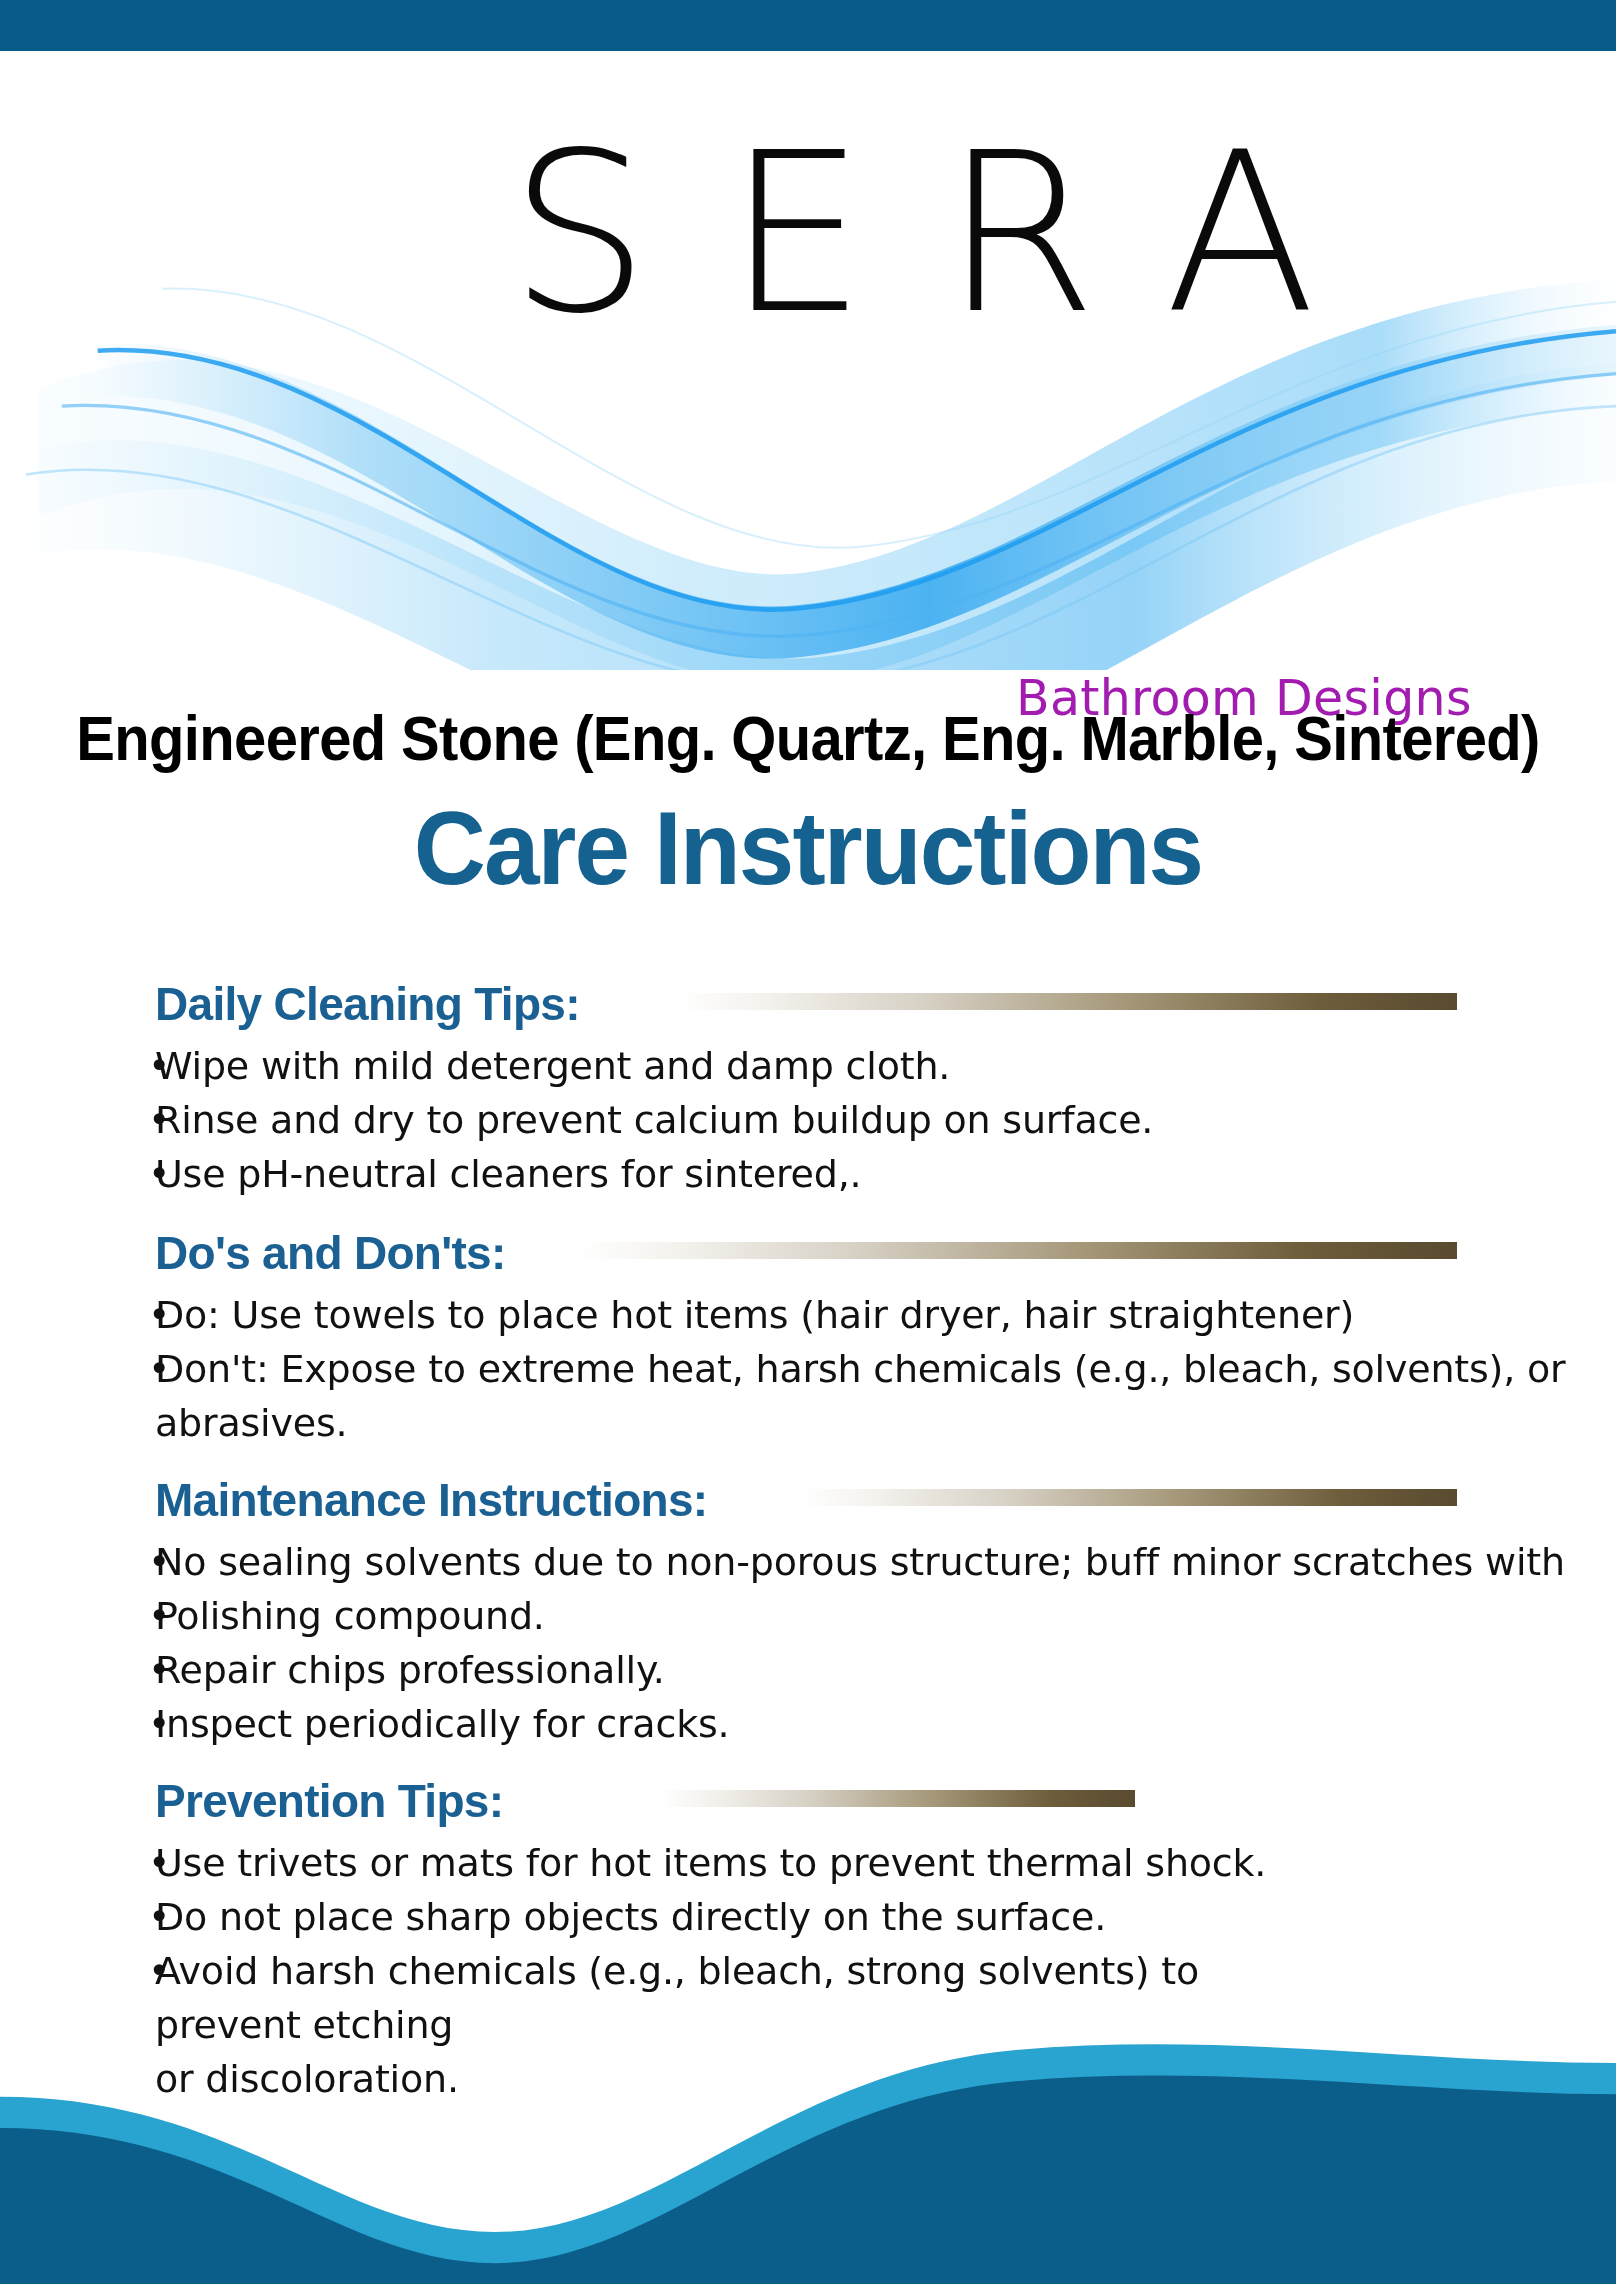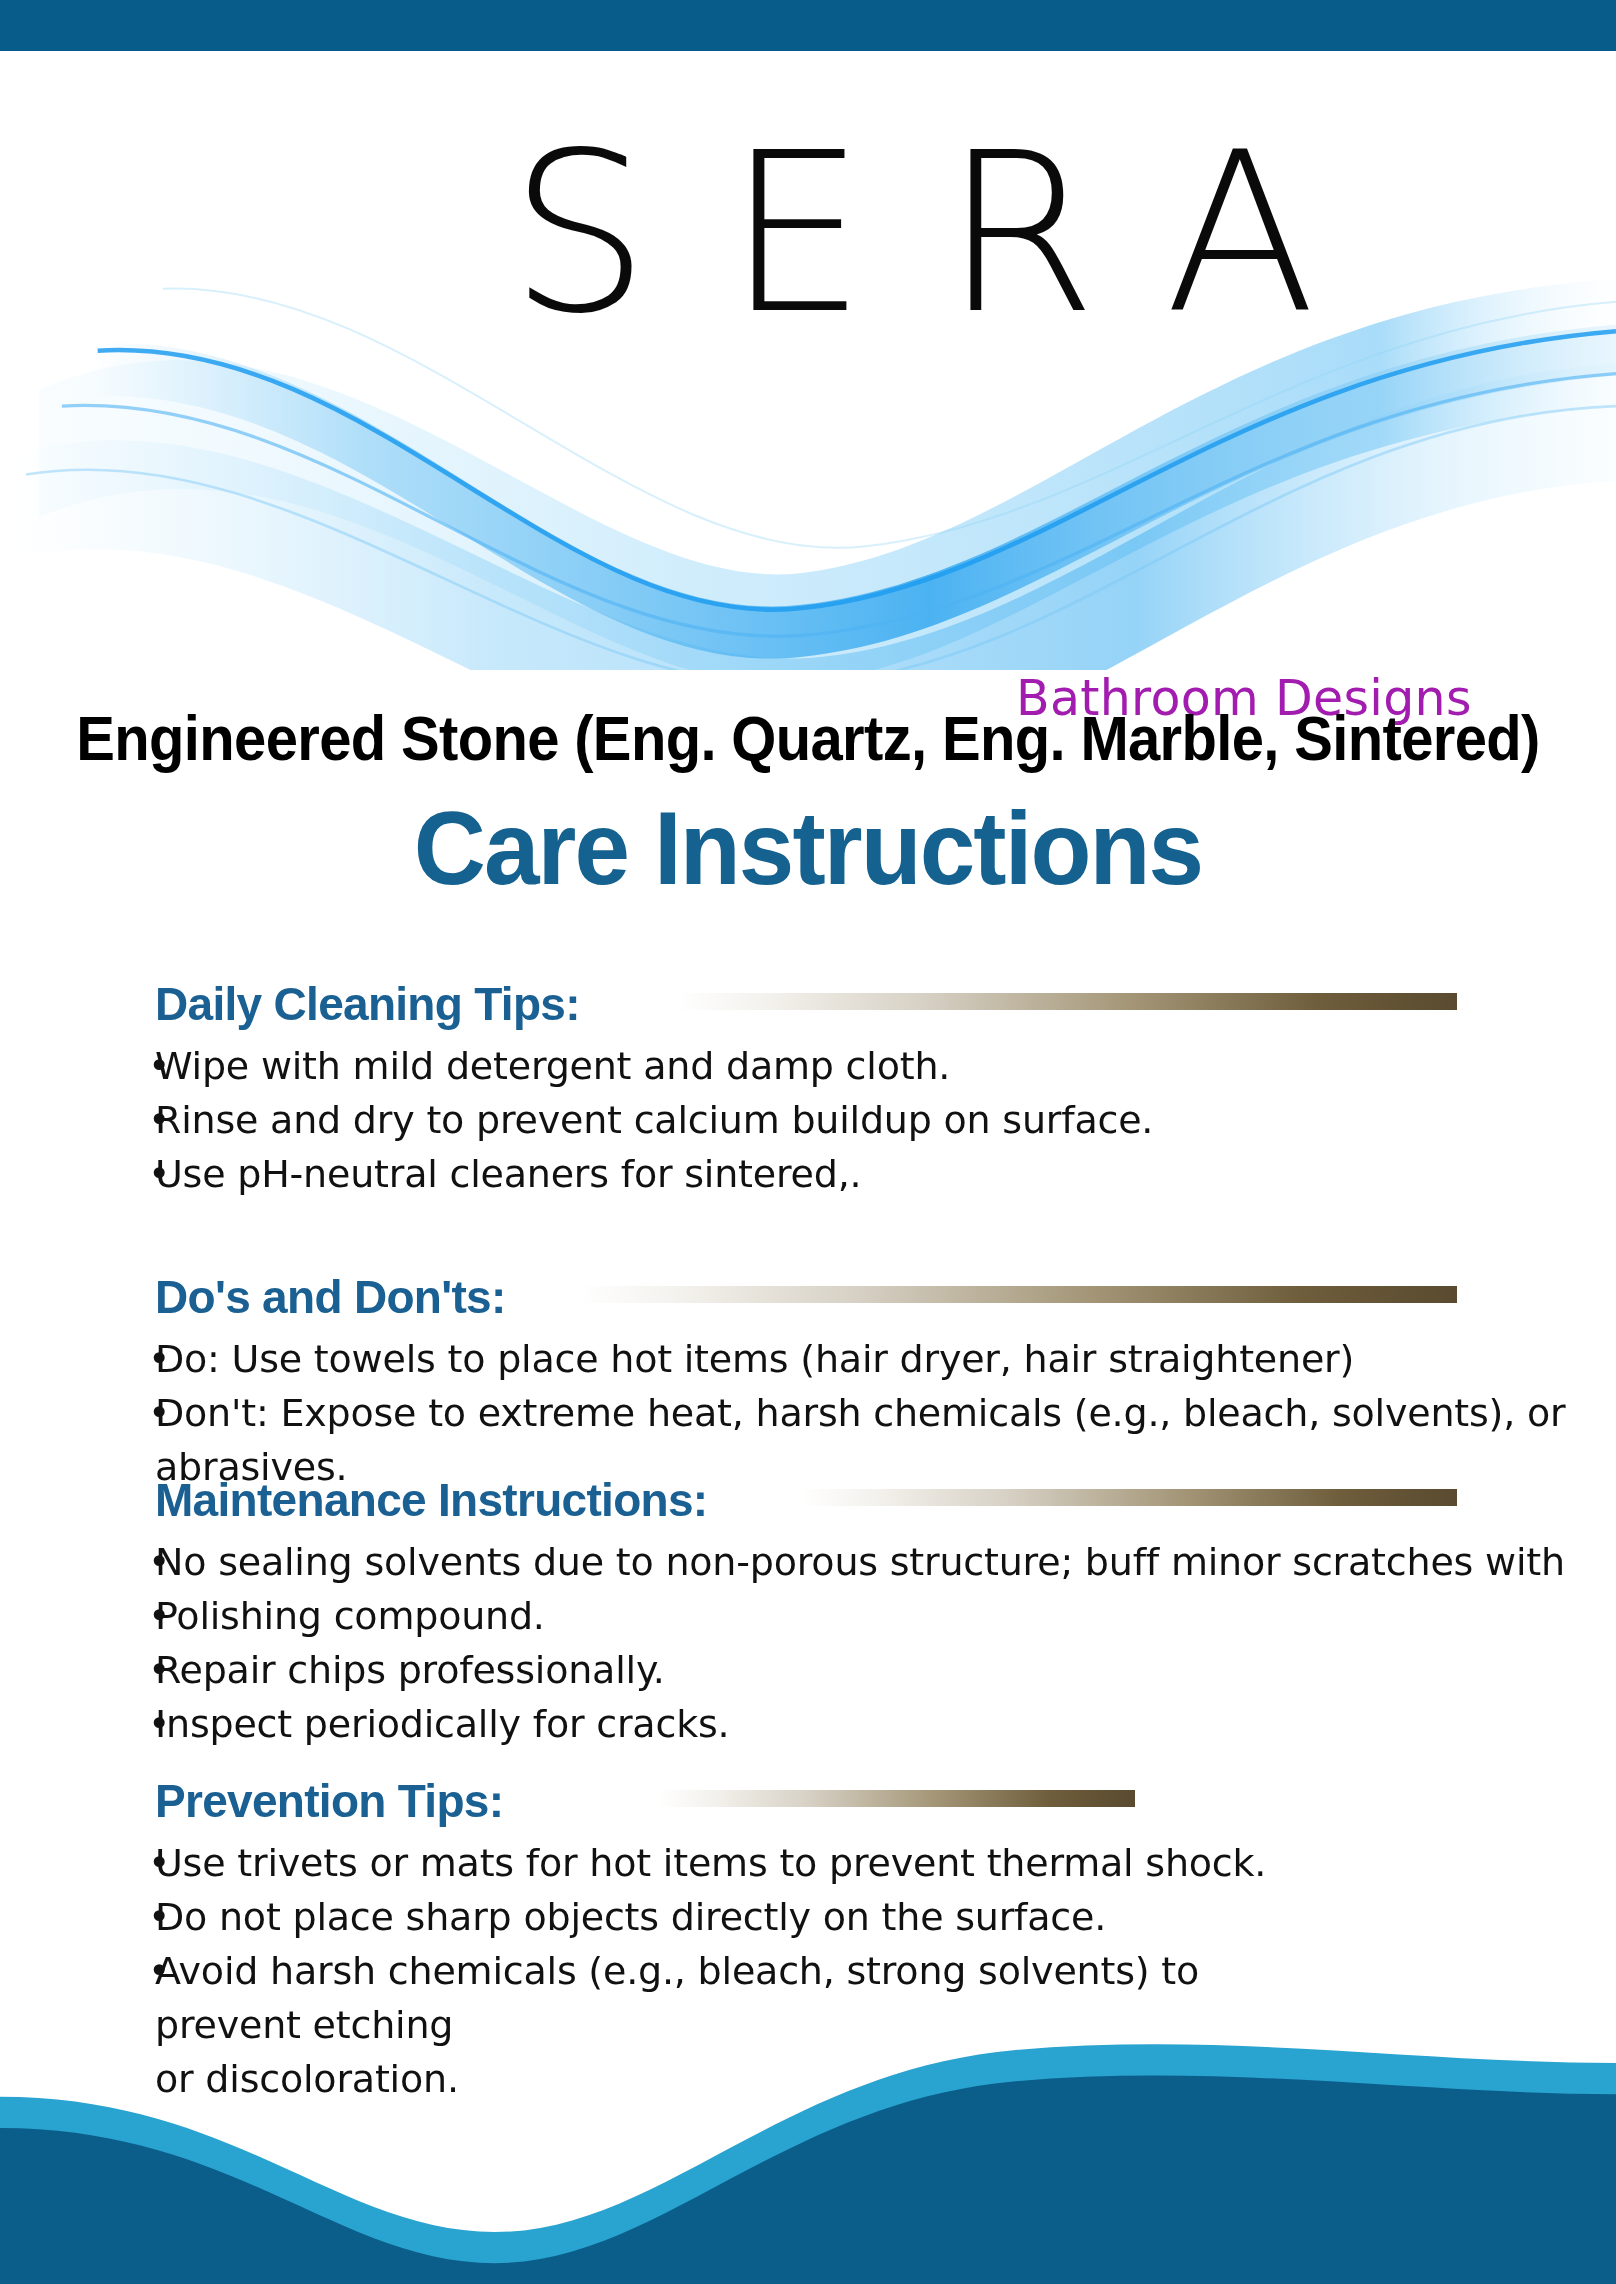--- a/index.html
+++ b/index.html
@@ -155,21 +155,21 @@
     white-space: pre-line;
   }
   .bullet .dot {
     position: absolute;
     left: 148px;
     top: 0;
   }
 
   
   .sec-daily      { position: absolute; top: 0px;    left:0; width: 1616px; }
-  .sec-dos        { position: absolute; top: 249px;  left:0; width: 1616px; margin-top: 44px; }
+  .sec-dos        { position: absolute; top: 249px;  left:0; width: 1616px; }
   .sec-maint      { position: absolute; top: 496px;  left:0; width: 1616px; }
   .sec-prevent    { position: absolute; top: 797px; left:0; width: 1294px; }
 
   .sec-daily   .sec-rule { left: 677px; right: 159px; width: auto; }
   .sec-dos     .sec-rule { left: 579px;  right: 159px; width: auto; }
   .sec-maint   .sec-rule { left: 801px; right: 159px; width: auto; }
   .sec-prevent .sec-rule { left: 658px; right: 159px; width: auto; }
 
   
   .footer-wave {

